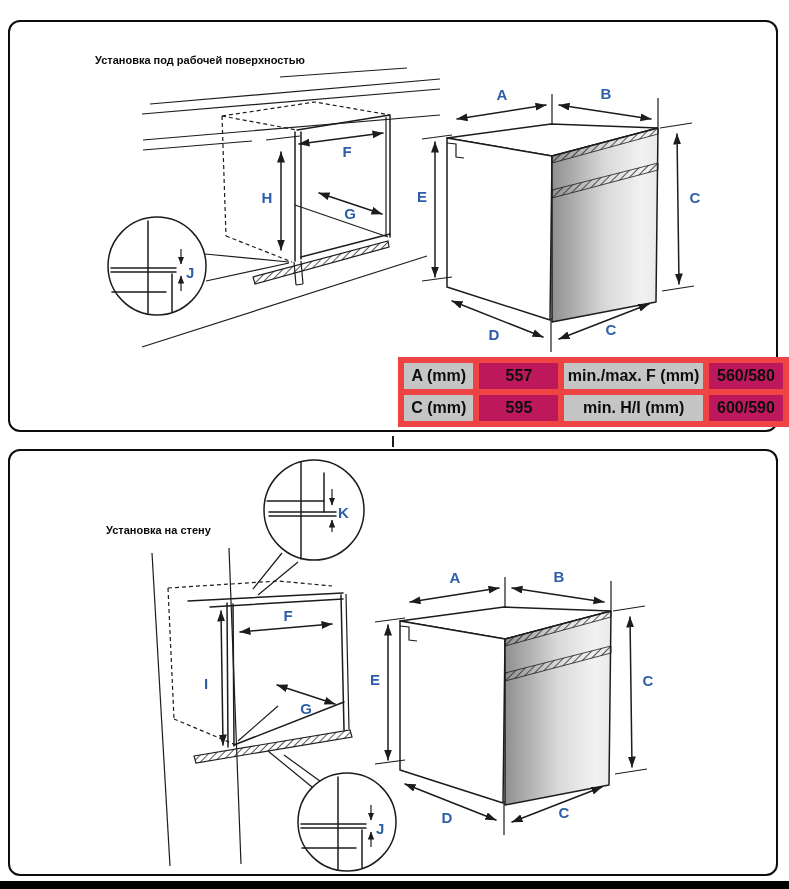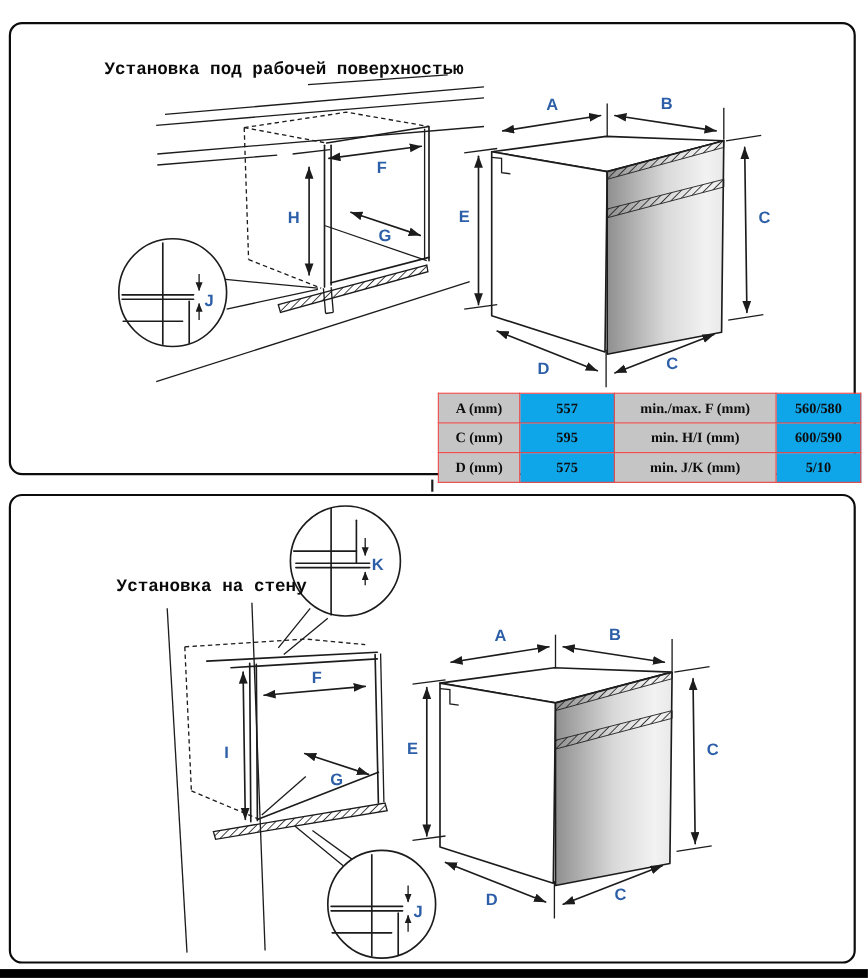--- a/index.html
+++ b/index.html
@@ -1,35 +1,35 @@
 <!DOCTYPE html>
 <html><head>
 <meta charset="utf-8">
 <style>
   html,body{margin:0;padding:0;background:#ffffff;}
   .stage{position:relative;width:789px;height:889px;background:#ffffff;overflow:hidden;
          font-family:"Liberation Sans",sans-serif;}
   .panel{position:absolute;border:2.5px solid #0c0c0c;border-radius:12px;background:transparent;}
   .panel1{left:8px;top:20px;width:766px;height:408px;}
   .panel2{left:8px;top:449px;width:766px;height:423px;}
-  .sec-title{position:absolute;font-size:16px;font-weight:bold;color:#0a0a0a;white-space:nowrap;font-family:Liberation Mono, monospace;}
+  .sec-title{position:absolute;font-size:11px;font-weight:bold;color:#0a0a0a;white-space:nowrap;}
   .t1{left:95px;top:54px;}
   .t2{left:78px;top:524px;margin-left:28px;}
   .art{position:absolute;left:0;top:0;}
   .ln{stroke:#1c1c1c;stroke-width:1.5;fill:none;stroke-linecap:round;}
   .lnthin{stroke:#1c1c1c;stroke-width:1.2;fill:none;}
   .dash{stroke-dasharray:4 3;}
   .face{fill:#ffffff;stroke:#1c1c1c;stroke-width:1.5;stroke-linejoin:round;}
   .dimtxt{fill:#2d5fa8;font-family:"Liberation Sans",sans-serif;font-size:15px;font-weight:bold;}
   .tblwrap{position:absolute;left:398px;top:357px;}
   table.dims{border-collapse:collapse;table-layout:fixed;}
-  table.dims td{border:1px solid #ef4444;height:26px;text-align:center;vertical-align:middle;
-                font-size:13px;font-weight:bold;color:#0d0d0d;padding:0;font-family:Liberation Serif, serif;}
+  table.dims td{border:6px solid #ef4444;height:26px;text-align:center;vertical-align:middle;
+                font-size:16px;font-weight:bold;color:#0d0d0d;padding:0;}
   td.hd{background:#c5c5c5;}
-  td.vl{background:#0ea5e9;}
+  td.vl{background:#be185d;}
   .c1{width:73px;} .c2{width:85px;} .c3{width:146px;} .c4{width:76px;}
   .botbar{position:absolute;left:0;top:881px;width:789px;height:8px;background:#000000;}
 </style>
 </head>
 <body>
 
 <div class="stage">
 
   <div class="panel panel1"></div>
   <div class="panel panel2"></div>
@@ -246,26 +246,20 @@
         <td class="vl c2">557</td>
         <td class="hd c3">min./max. F (mm)</td>
         <td class="vl c4">560/580</td>
       </tr>
       <tr>
         <td class="hd c1">C (mm)</td>
         <td class="vl c2">595</td>
         <td class="hd c3">min. H/I (mm)</td>
         <td class="vl c4">600/590</td>
       </tr>
-      <tr>
-        <td class="hd c1">D (mm)</td>
-        <td class="vl c2">575</td>
-        <td class="hd c3">min. J/K (mm)</td>
-        <td class="vl c4">5/10</td>
-      </tr>
     </tbody>
       </table>
   </div>
 
   <div class="sec-title t1">Установка под рабочей поверхностью</div>
   <div class="sec-title t2">Установка на стену</div>
 
   <div class="botbar"></div>
 </div>
 

